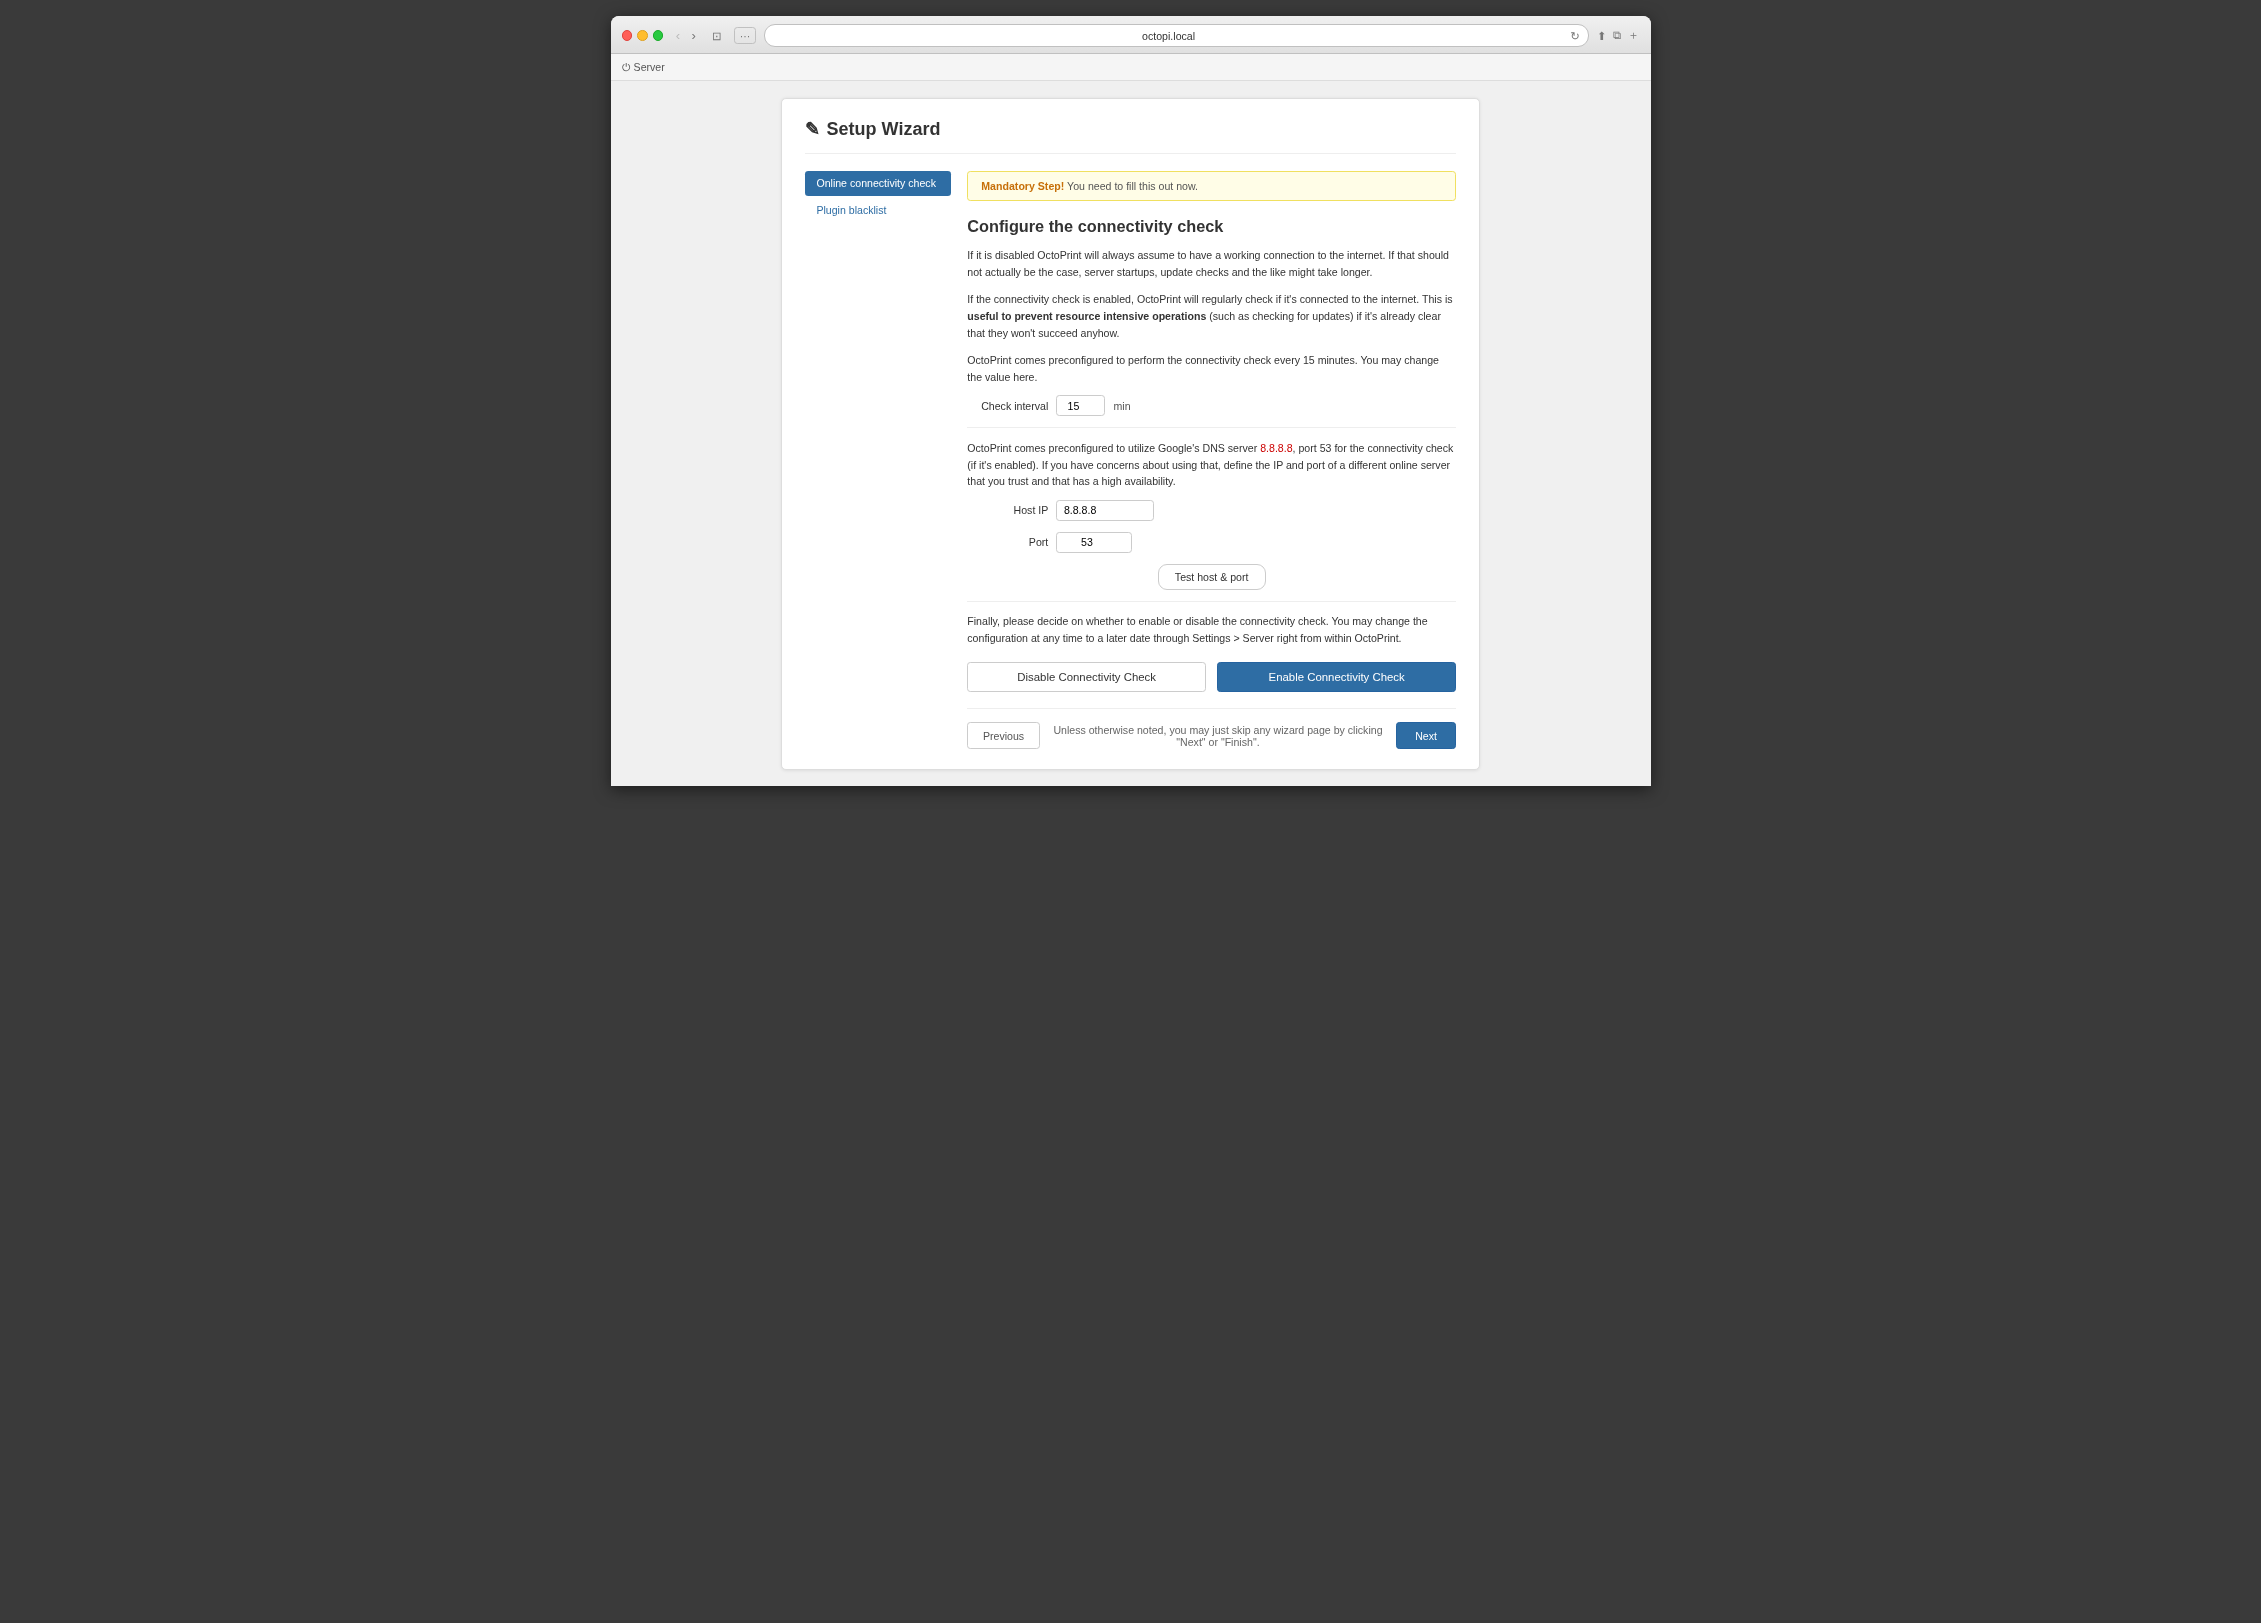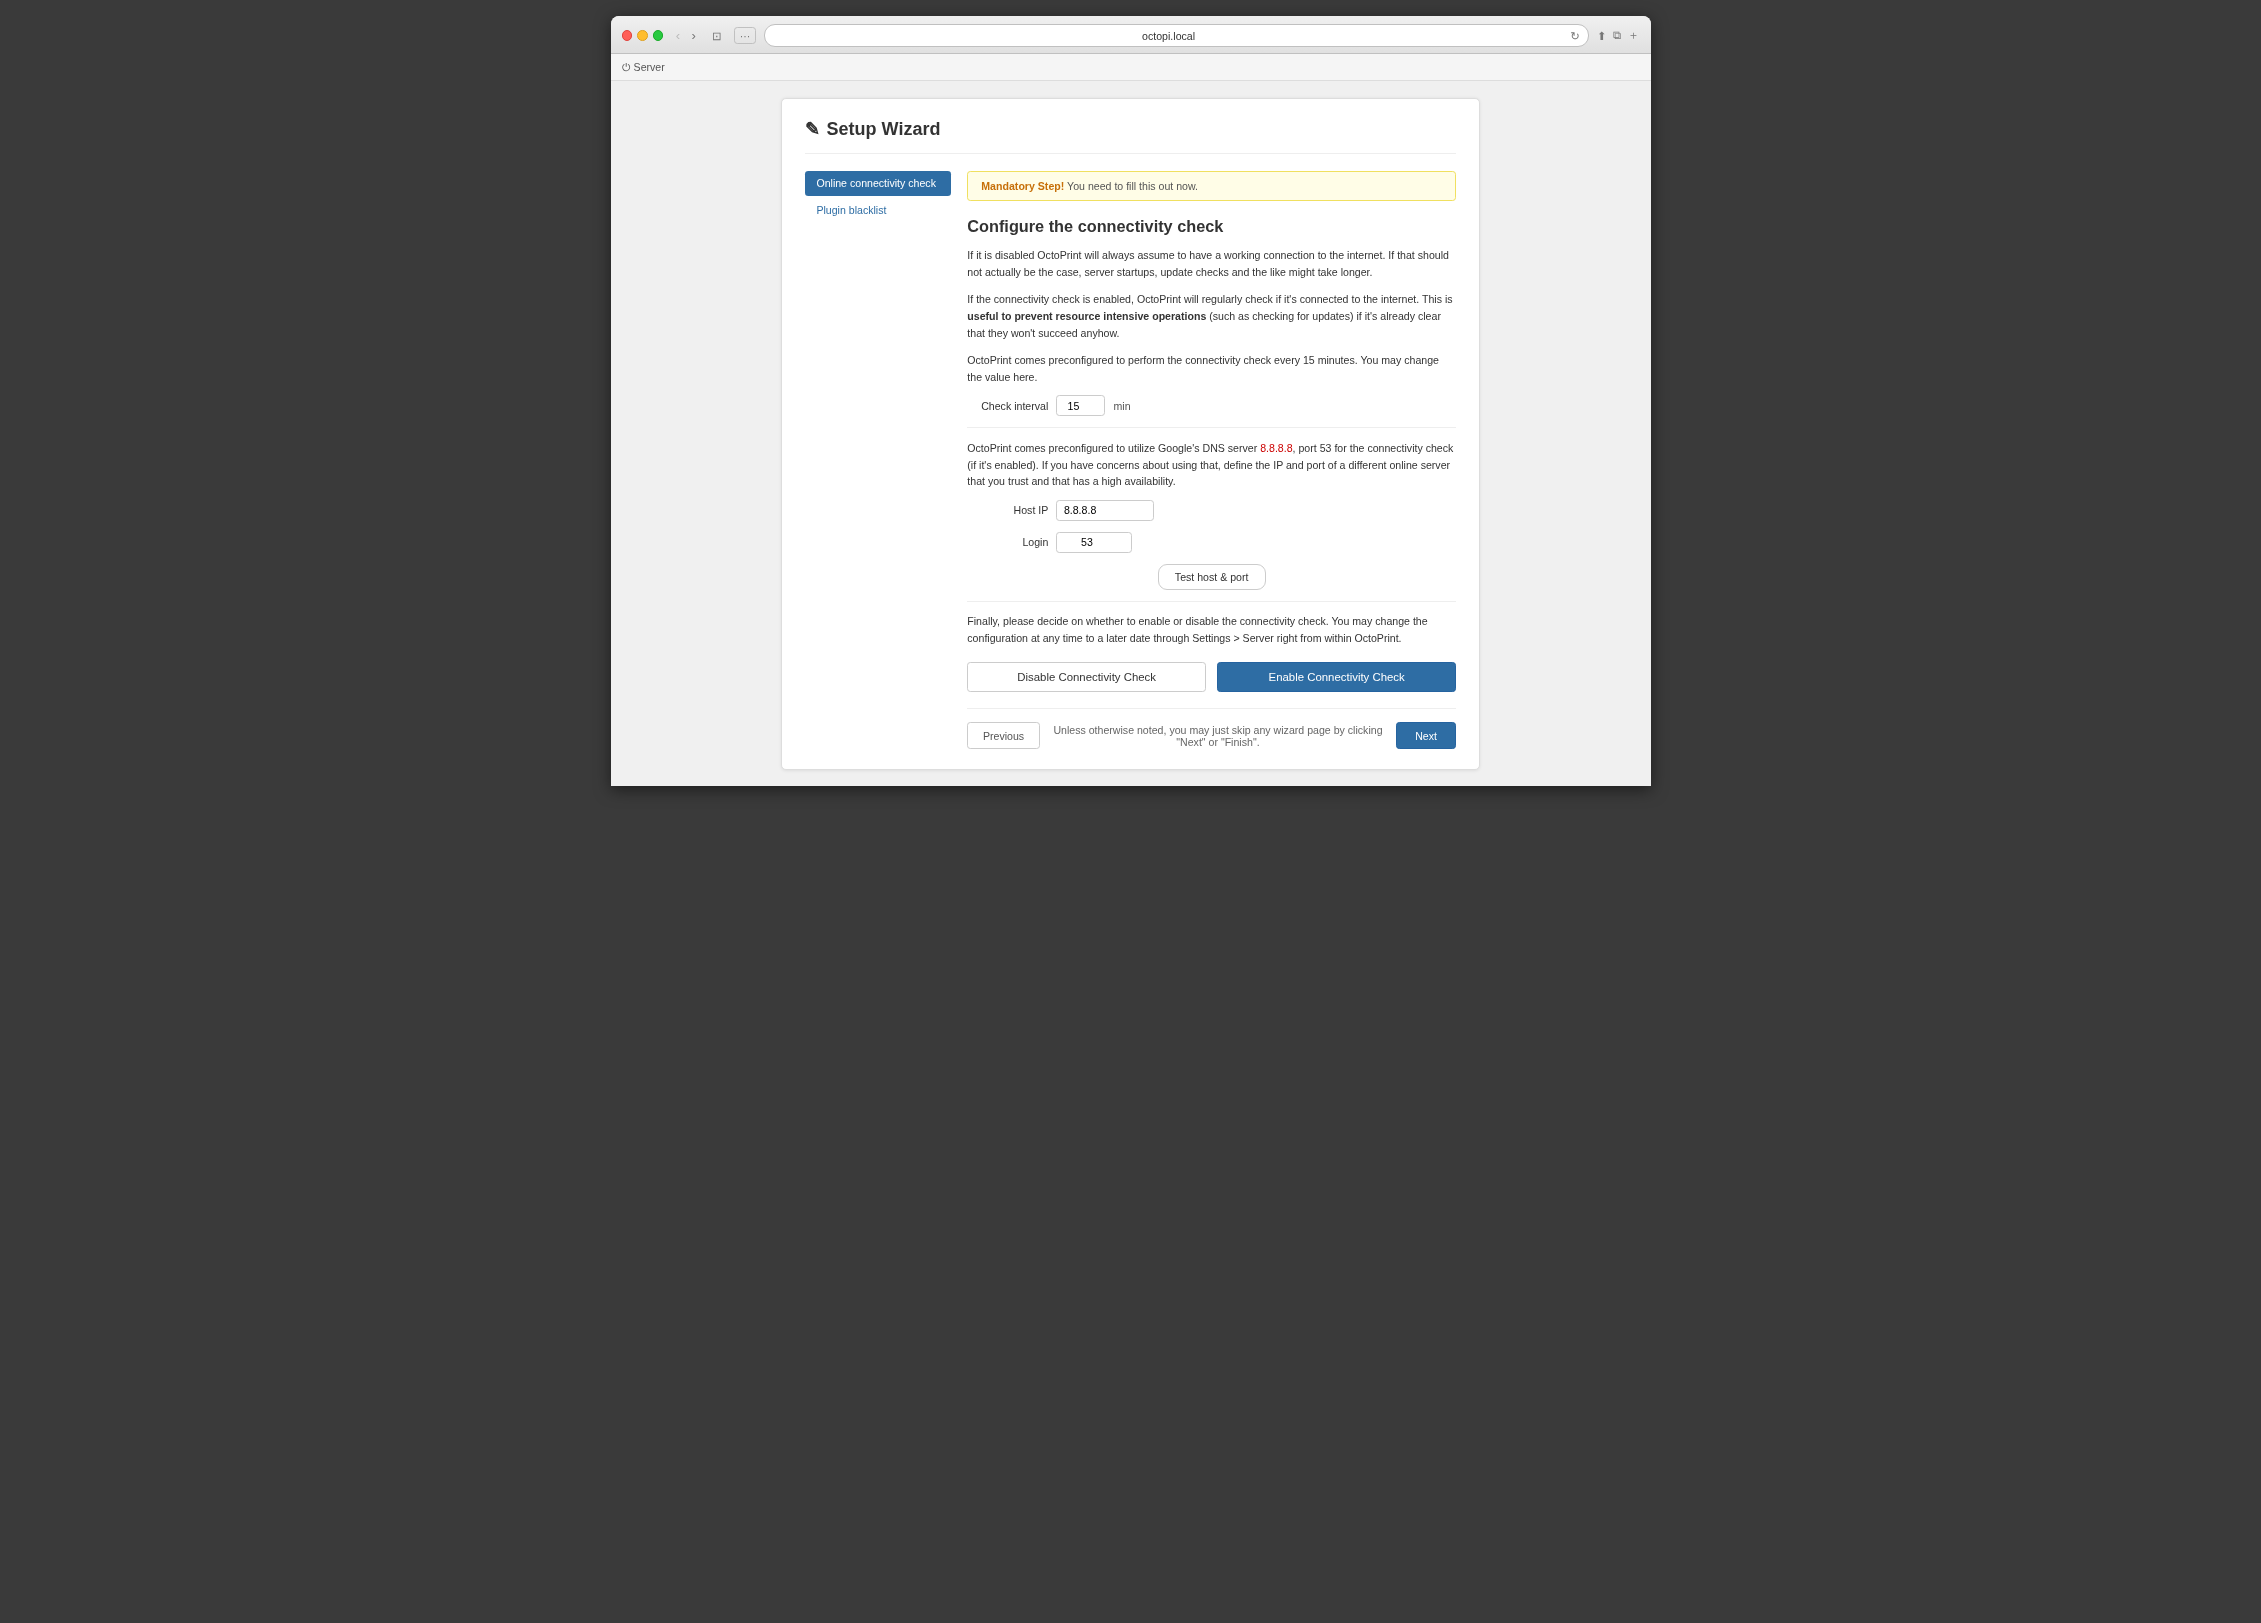--- a/index.html
+++ b/index.html
@@ -477,21 +477,21 @@
             <p class="description-text">
               <span>OctoPrint comes preconfigured to utilize Google's DNS server </span><span class="ip-highlight">8.8.8.8</span><span>, port 53 for the connectivity check (if it's enabled). If you have concerns about using that, define the IP and port of a different online server that you trust and that has a high availability.</span>
             </p>
 
             <div class="form-row">
               <label class="form-label">Host IP</label>
               <input class="form-input host-ip-input" type="text" value="8.8.8.8" style="">
             </div>
 
             <div class="form-row">
-              <label class="form-label">Login</label>
+              <label class="form-label">Port</label>
               <input class="form-input port-input" type="number" value="53" style="">
             </div>
 
             <div style="text-align:center;">
               <button class="test-btn">Test host &amp; port</button>
             </div>
 
             <div class="divider-line"></div>
 
             <p class="description-text">Finally, please decide on whether to enable or disable the connectivity check. You may change the configuration at any time to a later date through Settings &gt; Server right from within OctoPrint.</p>

